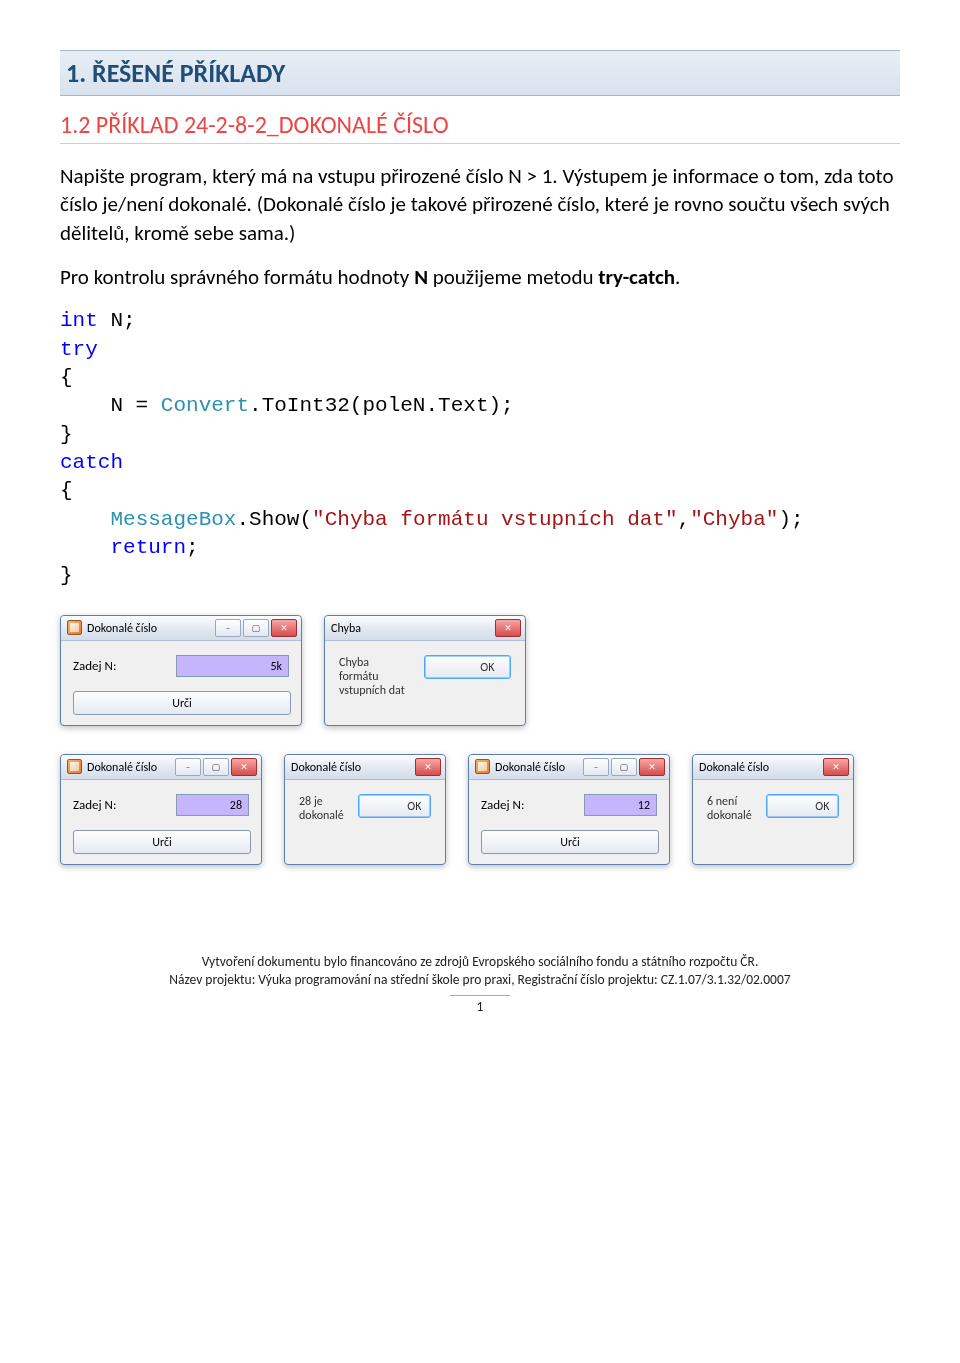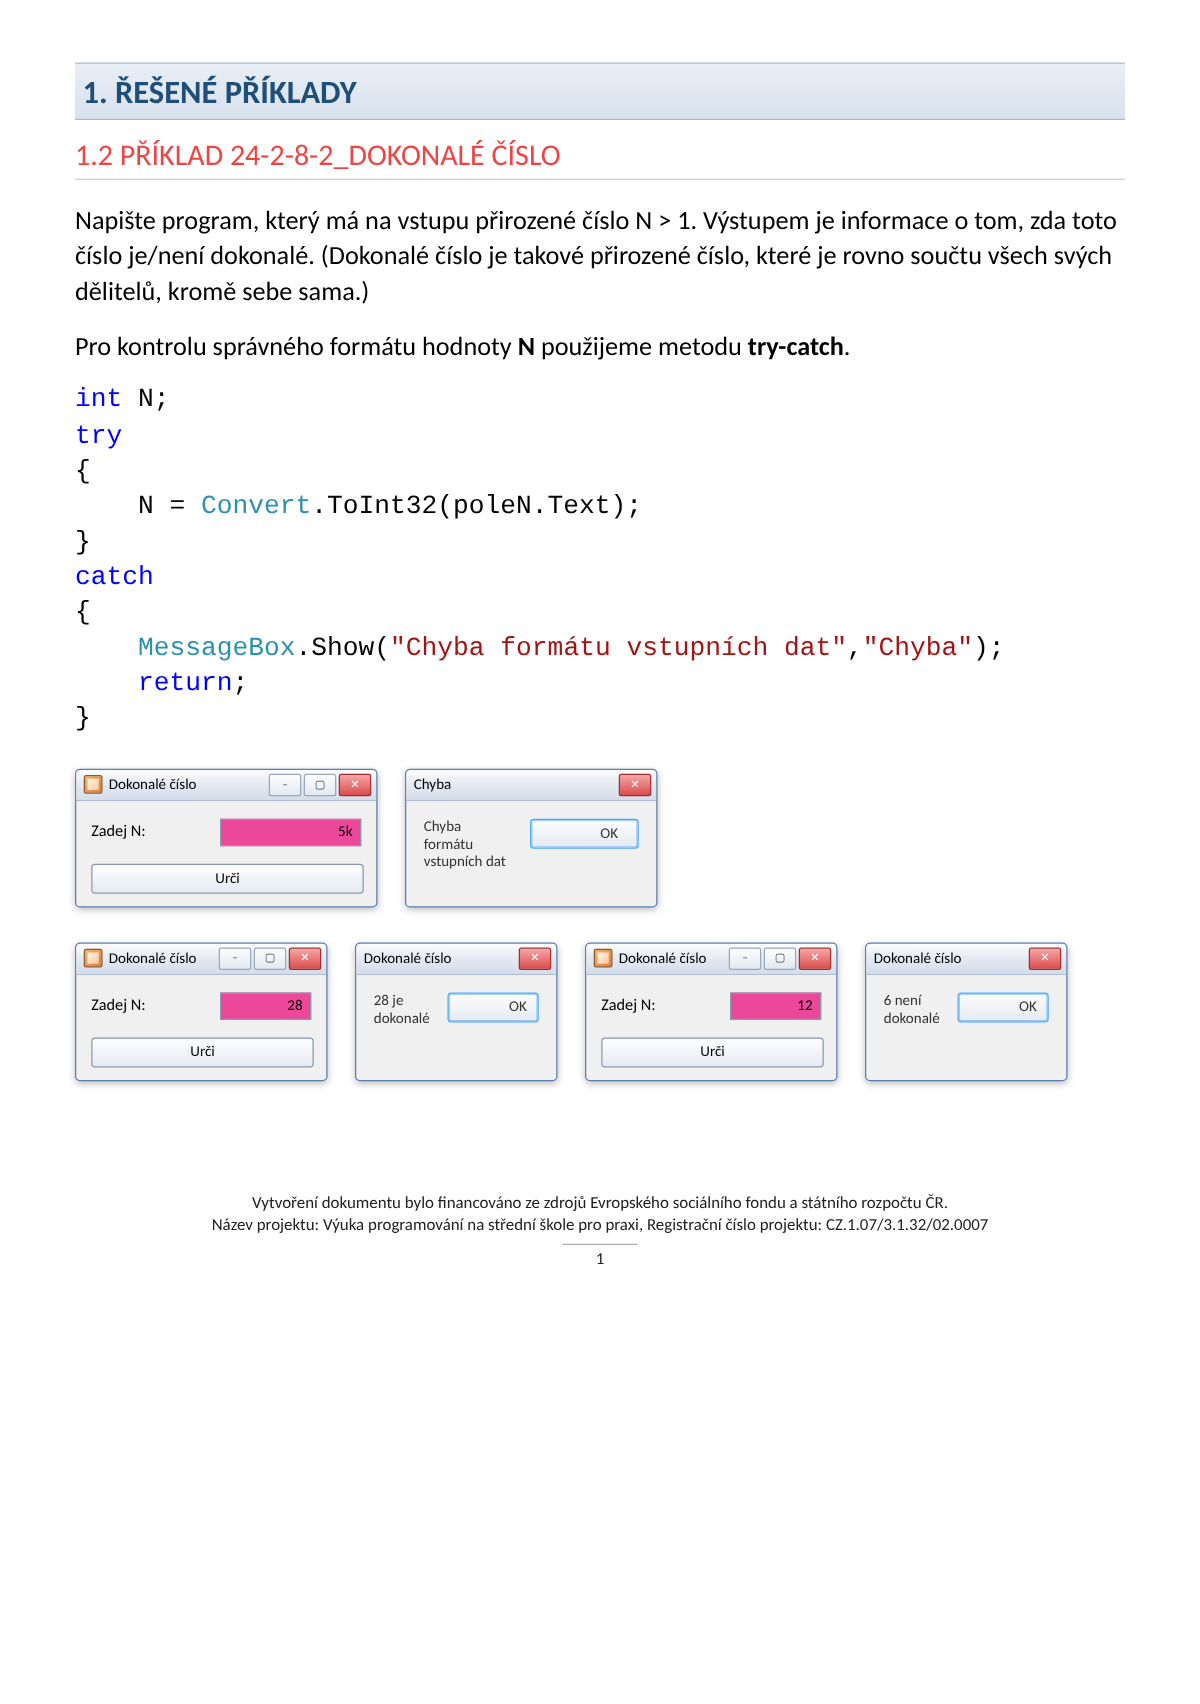--- a/index.html
+++ b/index.html
@@ -96,21 +96,21 @@
     padding: 14px 12px 10px 12px;
     font-size: 13px;
     color:#000;
     display:flex; flex-direction:column; gap:14px;
   }
   .form-row { display:flex; align-items:center; gap:12px; }
   .label { min-width: 58px; }
   .val-box {
     flex:1;
     border:1px solid #8a99ad;
-    background:#ec4899;
+    background:#c4b5fd;
     height:18px;
     padding:1px 6px;
     text-align:right;
     font-size:12px;
     line-height:18px;
     margin-left:33px;
   }
   .btn {
     height:22px;
     border:1px solid #8a99ad;

